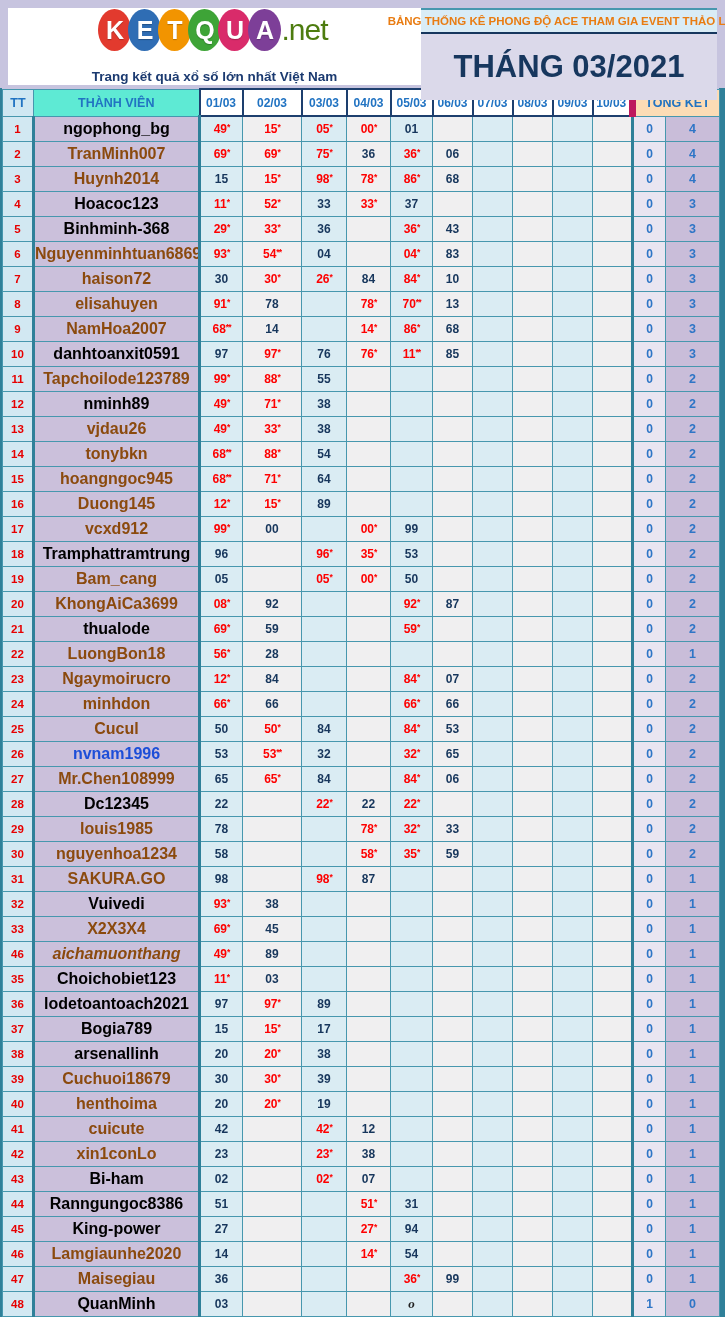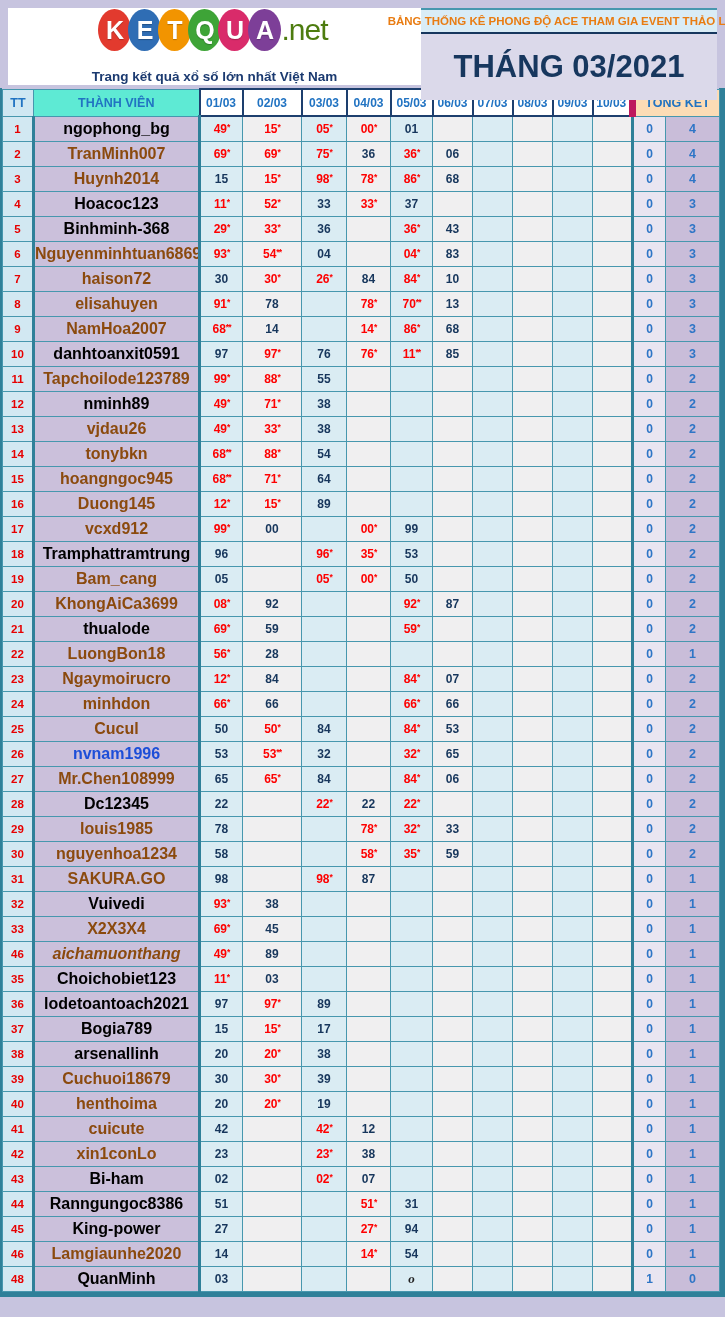--- a/index.html
+++ b/index.html
@@ -857,20 +857,36 @@
           <td class="c-odd"><span class="v-black">54</span></td>
           <td class="c-even"></td>
           <td class="c-odd"></td>
           <td class="c-even"></td>
           <td class="c-odd"></td>
           <td class="c-even"></td>
           <td class="tot1">0</td>
           <td class="tot2">1</td>
         </tr>
         <tr>
+          <td class="tt">47</td>
+          <td class="member brown">Maisegiau</td>
+          <td class="c-odd"><span class="v-black">36</span></td>
+          <td class="c-even"></td>
+          <td class="c-odd"></td>
+          <td class="c-even"></td>
+          <td class="c-odd"><span class="v-red">36</span><sup class="star">*</sup></td>
+          <td class="c-even"><span class="v-black">99</span></td>
+          <td class="c-odd"></td>
+          <td class="c-even"></td>
+          <td class="c-odd"></td>
+          <td class="c-even"></td>
+          <td class="tot1">0</td>
+          <td class="tot2">1</td>
+        </tr>
+        <tr>
           <td class="tt">48</td>
           <td class="member">QuanMinh</td>
           <td class="c-odd"><span class="v-black">03</span></td>
           <td class="c-even"></td>
           <td class="c-odd"></td>
           <td class="c-even"></td>
           <td class="c-odd"><span class="v-italic">o</span></td>
           <td class="c-even"></td>
           <td class="c-odd"></td>
           <td class="c-even"></td>

